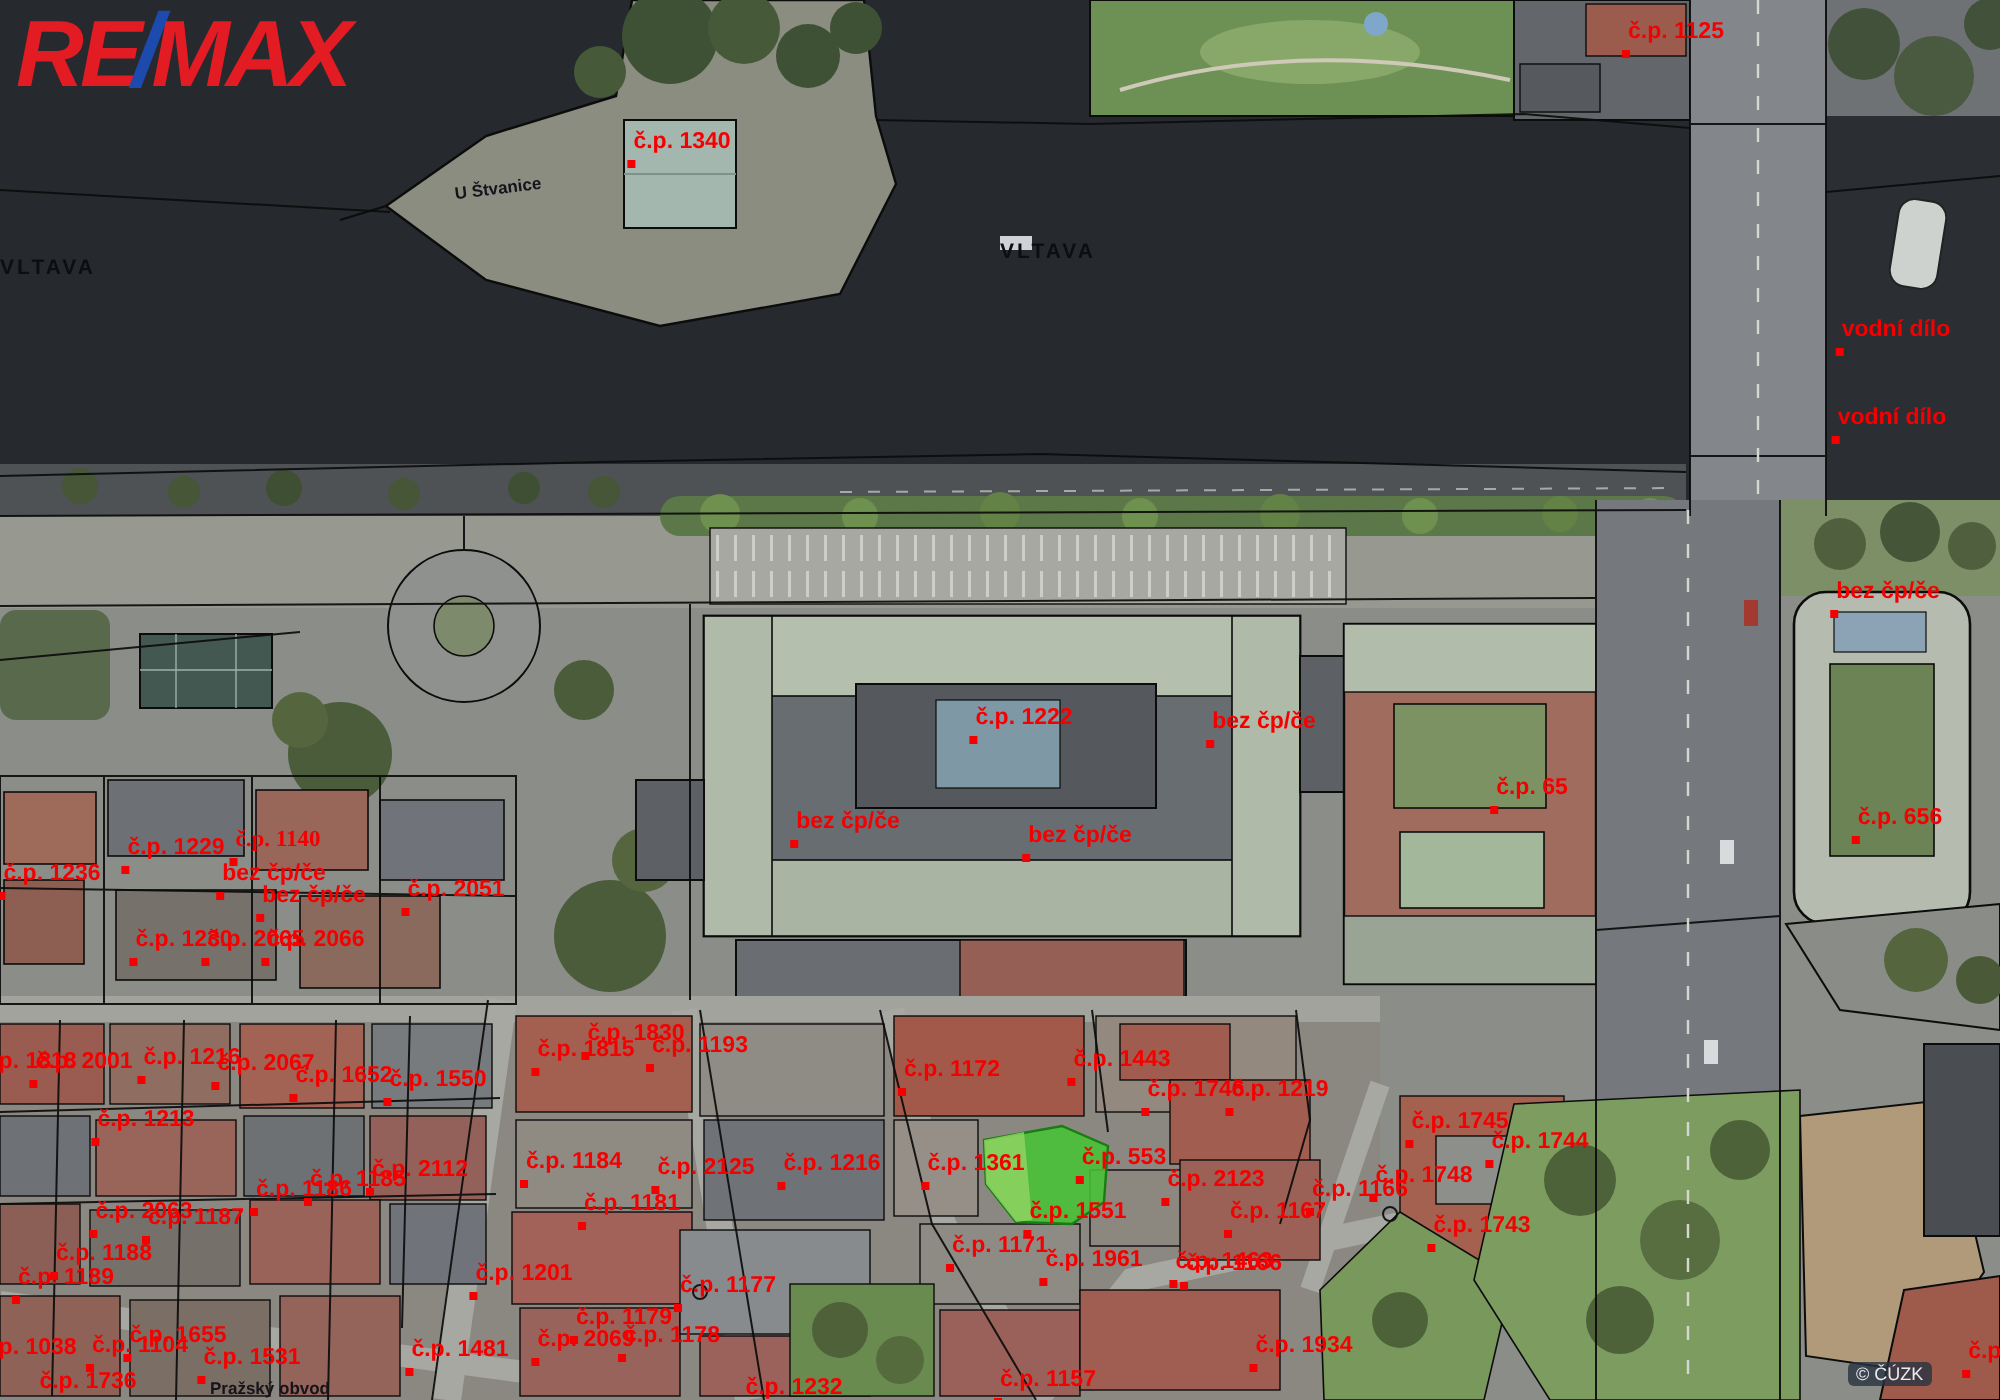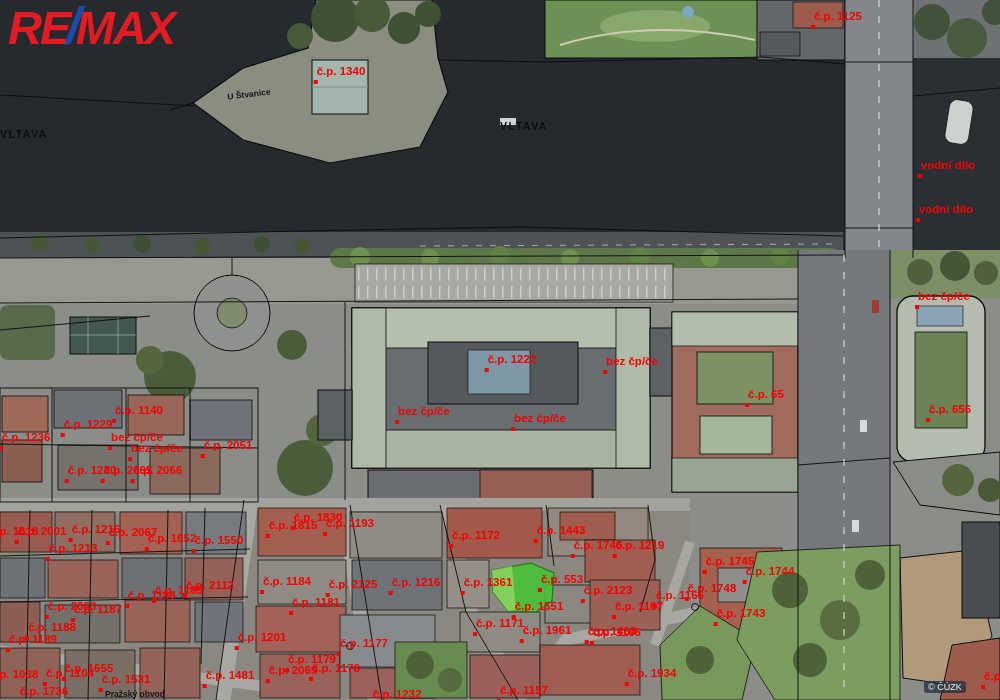--- a/index.html
+++ b/index.html
@@ -265,36 +265,36 @@
       <div class="lbl lbl-parcel" style="left: 341px; top: 66px; color: rgb(245, 0, 0);"><span>č.p. 1340</span><i class="dot"></i></div>
       <div class="lbl lbl-parcel" style="left: 948px; top: 160px; color: rgb(245, 0, 0);"><span>vodní dílo</span><i class="dot"></i></div>
       <div class="lbl lbl-parcel" style="left: 946px; top: 204px; color: rgb(245, 0, 0);"><span>vodní dílo</span><i class="dot"></i></div>
       <div class="lbl lbl-parcel" style="left: 944px; top: 291px; color: rgb(245, 0, 0);"><span>bez čp/če</span><i class="dot"></i></div>
       <div class="lbl lbl-parcel" style="left: 512px; top: 354px; color: rgb(245, 0, 0);"><span>č.p. 1222</span><i class="dot"></i></div>
       <div class="lbl lbl-parcel" style="left: 632px; top: 356px; color: rgb(245, 0, 0);"><span>bez čp/če</span><i class="dot"></i></div>
       <div class="lbl lbl-parcel" style="left: 424px; top: 406px; color: rgb(245, 0, 0);"><span>bez čp/če</span><i class="dot"></i></div>
       <div class="lbl lbl-parcel" style="left: 540px; top: 413px; color: rgb(245, 0, 0);"><span>bez čp/če</span><i class="dot"></i></div>
       <div class="lbl lbl-parcel" style="left: 766px; top: 389px; color: rgb(245, 0, 0);"><span>č.p. 65</span><i class="dot"></i></div>
       <div class="lbl lbl-parcel" style="left: 950px; top: 404px; color: rgb(245, 0, 0);"><span>č.p. 656</span><i class="dot"></i></div>
-      <div class="lbl lbl-parcel" style="left: 139px; top: 405px; color: rgb(245, 0, 0);"><span>č.p. 1140</span><i class="dot"></i></div>
+      <div class="lbl lbl-parcel" style="left: 139px; top: 415px; color: rgb(245, 0, 0); font-family: Liberation Serif, serif;"><span>č.p. 1140</span><i class="dot"></i></div>
       <div class="lbl lbl-parcel" style="left: 88px; top: 419px; color: rgb(245, 0, 0);"><span>č.p. 1229</span><i class="dot"></i></div>
       <div class="lbl lbl-parcel" style="left: 26px; top: 432px; color: rgb(245, 0, 0);"><span>č.p. 1236</span><i class="dot"></i></div>
       <div class="lbl lbl-parcel" style="left: 137px; top: 432px; color: rgb(245, 0, 0);"><span>bez čp/če</span><i class="dot"></i></div>
       <div class="lbl lbl-parcel" style="left: 157px; top: 443px; color: rgb(245, 0, 0);"><span>bez čp/če</span><i class="dot"></i></div>
       <div class="lbl lbl-parcel" style="left: 228px; top: 440px; color: rgb(245, 0, 0);"><span>č.p. 2051</span><i class="dot"></i></div>
       <div class="lbl lbl-parcel" style="left: 92px; top: 465px; color: rgb(245, 0, 0);"><span>č.p. 1230</span><i class="dot"></i></div>
       <div class="lbl lbl-parcel" style="left: 128px; top: 465px; color: rgb(245, 0, 0);"><span>č.p. 2065</span><i class="dot"></i></div>
       <div class="lbl lbl-parcel" style="left: 158px; top: 465px; color: rgb(245, 0, 0);"><span>č.p. 2066</span><i class="dot"></i></div>
       <div class="lbl lbl-parcel" style="left: 14px; top: 526px; color: rgb(245, 0, 0);"><span>č.p. 1818</span></div>
       <div class="lbl lbl-parcel" style="left: 42px; top: 526px; color: rgb(245, 0, 0);"><span>č.p. 2001</span><i class="dot"></i></div>
       <div class="lbl lbl-parcel" style="left: 96px; top: 524px; color: rgb(245, 0, 0);"><span>č.p. 1216</span><i class="dot"></i></div>
       <div class="lbl lbl-parcel" style="left: 133px; top: 527px; color: rgb(245, 0, 0);"><span>č.p. 2067</span><i class="dot"></i></div>
       <div class="lbl lbl-parcel" style="left: 172px; top: 533px; color: rgb(245, 0, 0);"><span>č.p. 1652</span><i class="dot"></i></div>
       <div class="lbl lbl-parcel" style="left: 219px; top: 535px; color: rgb(245, 0, 0);"><span>č.p. 1550</span><i class="dot"></i></div>
-      <div class="lbl lbl-parcel" style="left: 73px; top: 543px; color: rgb(245, 0, 0);"><span>č.p. 1213</span><i class="dot"></i></div>
+      <div class="lbl lbl-parcel" style="left: 73px; top: 555px; color: rgb(245, 0, 0);"><span>č.p. 1213</span><i class="dot"></i></div>
       <div class="lbl lbl-parcel" style="left: 293px; top: 520px; color: rgb(245, 0, 0);"><span>č.p. 1815</span><i class="dot"></i></div>
       <div class="lbl lbl-parcel" style="left: 318px; top: 512px; color: rgb(245, 0, 0);"><span>č.p. 1830</span><i class="dot"></i></div>
       <div class="lbl lbl-parcel" style="left: 350px; top: 518px; color: rgb(245, 0, 0);"><span>č.p. 1193</span><i class="dot"></i></div>
       <div class="lbl lbl-parcel" style="left: 476px; top: 530px; color: rgb(245, 0, 0);"><span>č.p. 1172</span><i class="dot"></i></div>
       <div class="lbl lbl-parcel" style="left: 561px; top: 525px; color: rgb(245, 0, 0);"><span>č.p. 1443</span><i class="dot"></i></div>
       <div class="lbl lbl-parcel" style="left: 598px; top: 540px; color: rgb(245, 0, 0);"><span>č.p. 1746</span><i class="dot"></i></div>
       <div class="lbl lbl-parcel" style="left: 640px; top: 540px; color: rgb(245, 0, 0);"><span>č.p. 1219</span><i class="dot"></i></div>
       <div class="lbl lbl-parcel" style="left: 210px; top: 580px; color: rgb(245, 0, 0);"><span>č.p. 2112</span><i class="dot"></i></div>
       <div class="lbl lbl-parcel" style="left: 179px; top: 585px; color: rgb(245, 0, 0);"><span>č.p. 1185</span><i class="dot"></i></div>
       <div class="lbl lbl-parcel" style="left: 152px; top: 590px; color: rgb(245, 0, 0);"><span>č.p. 1186</span><i class="dot"></i></div>

